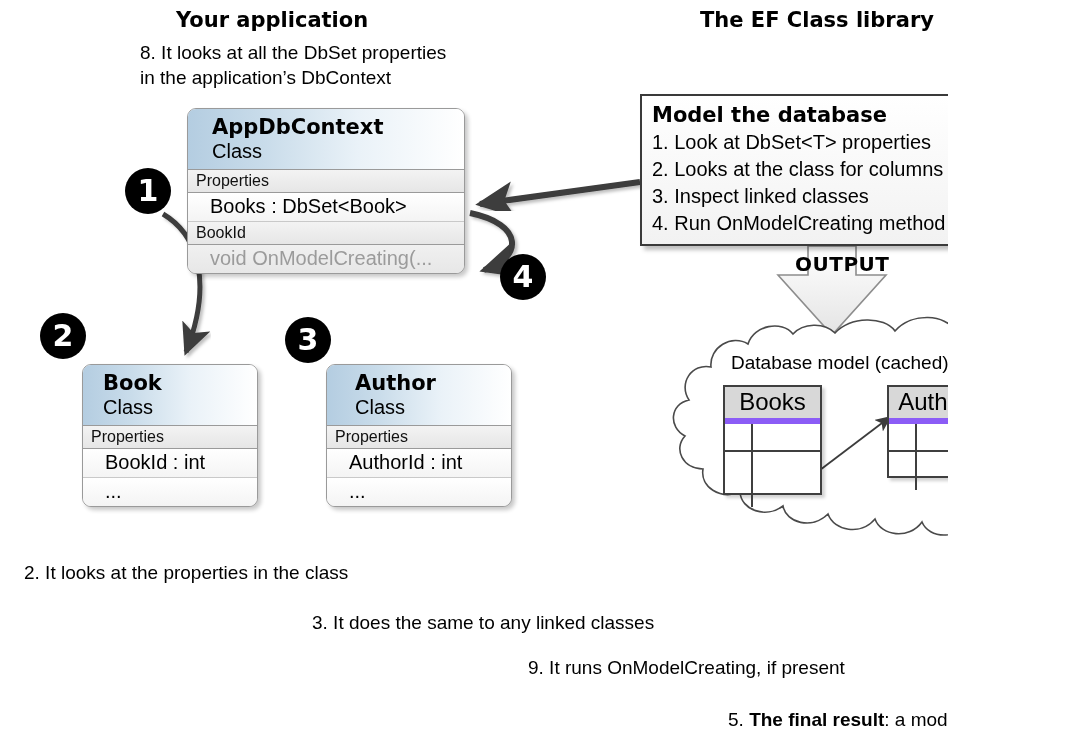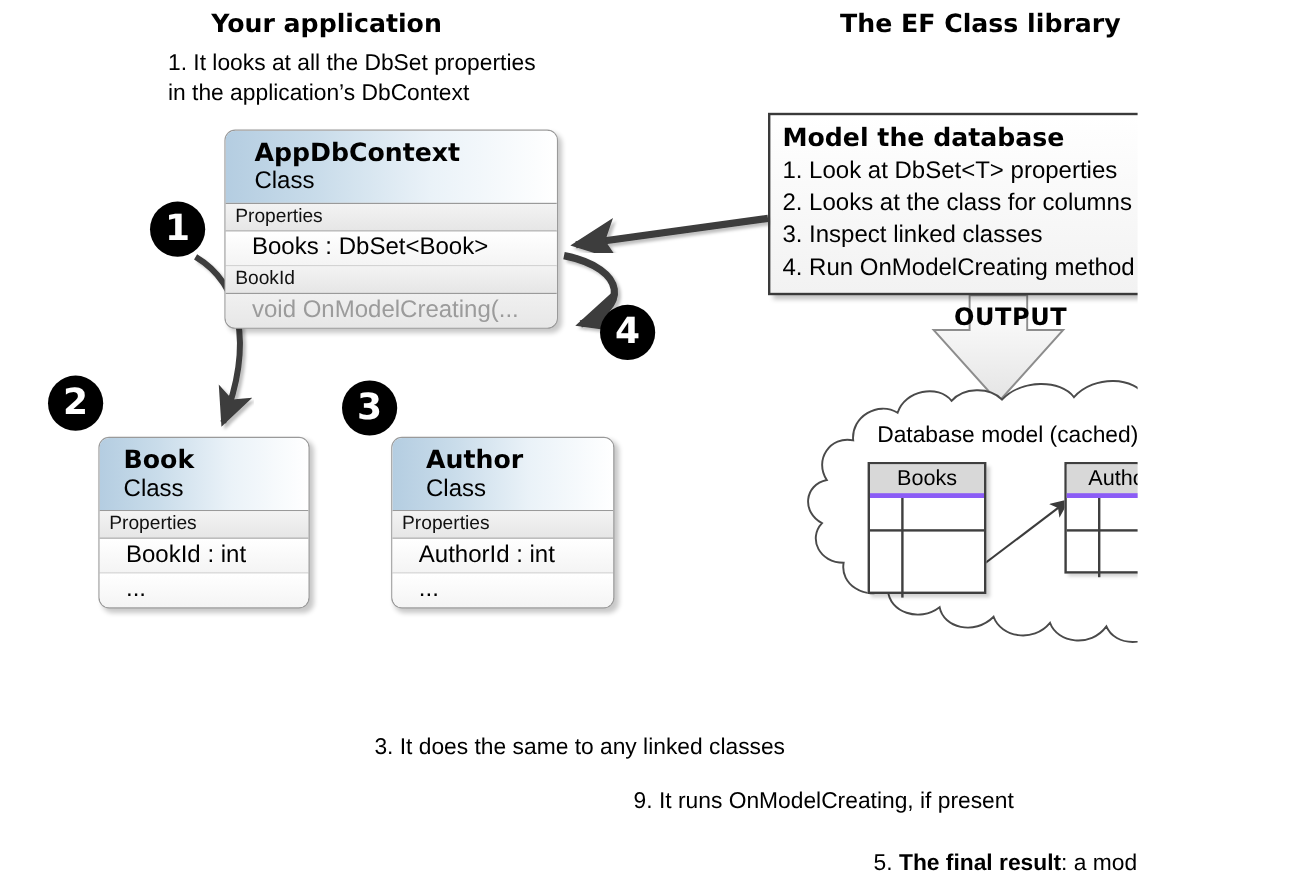--- a/index.html
+++ b/index.html
@@ -132,23 +132,23 @@
 
   
   .dbtable {
     position: absolute;
     border: 2px solid #3f3f3f;
     background: #ffffff;
     box-shadow: 3px 3px 3px rgba(0,0,0,0.18);
   }
   .dbtable-head {
     background: #d8d8d8;
-    border-bottom: 4px solid #8b5cf6;
+    border-bottom: 6px solid #8b5cf6;
     text-align: center;
-    font-size: 18px;
+    font-size: 24px;
     color: #000;
     padding: 1px 0 2px 0;
     font-family: "Liberation Sans", sans-serif;
   }
   .dbtable-body { position: relative; }
   .dbt-vline {
     position: absolute;
     top: 0; bottom: 0;
     width: 2px;
     background: #3f3f3f;
@@ -272,21 +272,21 @@
     </g>
 
     <g>
       <line x1="820" y1="470" x2="890" y2="417" stroke="#3c3c3c" stroke-width="1.8" marker-end="url(#thinArrow)"></line>
     </g>
   </svg>
 
   <div class="col-title" style="left:176px; top:8px;">Your application</div>
   <div class="col-title" style="left:700px; top:8px;">The EF Class library</div>
 
-  <div class="note" style="left:140px; top:40px; width:400px;">1. It looks at all the DbSet properties
+  <div class="note" style="left:140px; top:40px; width:400px;">8. It looks at all the DbSet properties
 in the application’s DbContext</div>
 
   <div class="uml" style="left:187px; top:108px; width:278px;">
     <div class="uml-head">
       <div class="uml-name">AppDbContext</div>
       <div class="uml-kind">Class</div>
     </div>
     <div class="uml-section">Properties</div>
     <div class="uml-member">Books : DbSet&lt;Book&gt;</div>
     <div class="uml-section">BookId</div>
@@ -340,19 +340,20 @@
       <div class="dbt-hline" style="top:26px;"></div>
     </div>
   </div>
 
   <div class="badge" style="left:125px; top:168px;">1</div>
   <div class="badge" style="left:40px; top:313px;">2</div>
   <div class="badge" style="left:285px; top:317px;">3</div>
   <div class="badge" style="left:500px; top:254px;">4</div>
   <div class="badge" style="left:974px; top:507px;">5</div>
 
+  <div class="note" style="left:24px; top:560px;">2. It looks at the properties in the class</div>
   <div class="note" style="left:312px; top:610px;">3. It does the same to any linked classes</div>
   <div class="note" style="left:528px; top:655px;">9. It runs OnModelCreating, if present</div>
   <div class="note" style="left:728px; top:707px; white-space:nowrap;">
     <span>5. </span><span class="cap-bold">The final result</span><span>: a model of the database</span>
   </div>
 
 </div>
 
 </body></html>

